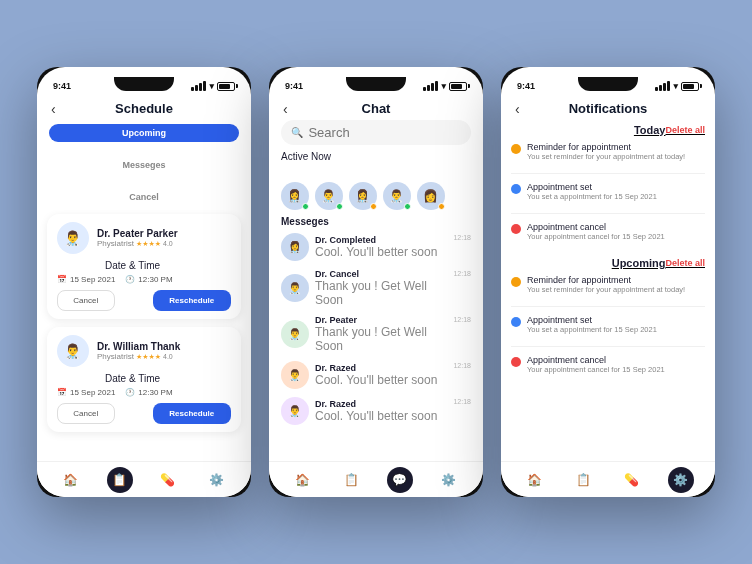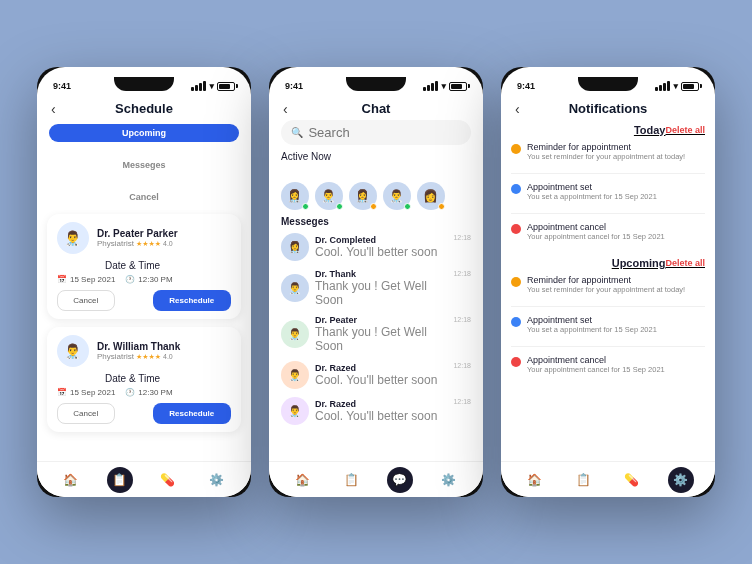--- a/index.html
+++ b/index.html
@@ -601,21 +601,21 @@
         <div class="msg-avatar">👩‍⚕️</div>
         <div class="msg-content">
           <div class="msg-name">Dr. Completed</div>
           <div class="msg-preview">Cool. You'll better soon</div>
         </div>
         <span class="msg-time">12:18</span>
       </div>
       <div class="msg-item">
         <div class="msg-avatar">👨‍⚕️</div>
         <div class="msg-content">
-          <div class="msg-name">Dr. Thank</div>
+          <div class="msg-name">Dr. Cancel</div>
           <div class="msg-preview">Thank you ! Get Well Soon</div>
         </div>
         <span class="msg-time">12:18</span>
       </div>
       <div class="msg-item">
         <div class="msg-avatar" style="background:#daf0e0;">👨‍⚕️</div>
         <div class="msg-content">
           <div class="msg-name">Dr. Peater</div>
           <div class="msg-preview">Thank you ! Get Well Soon</div>
         </div>

